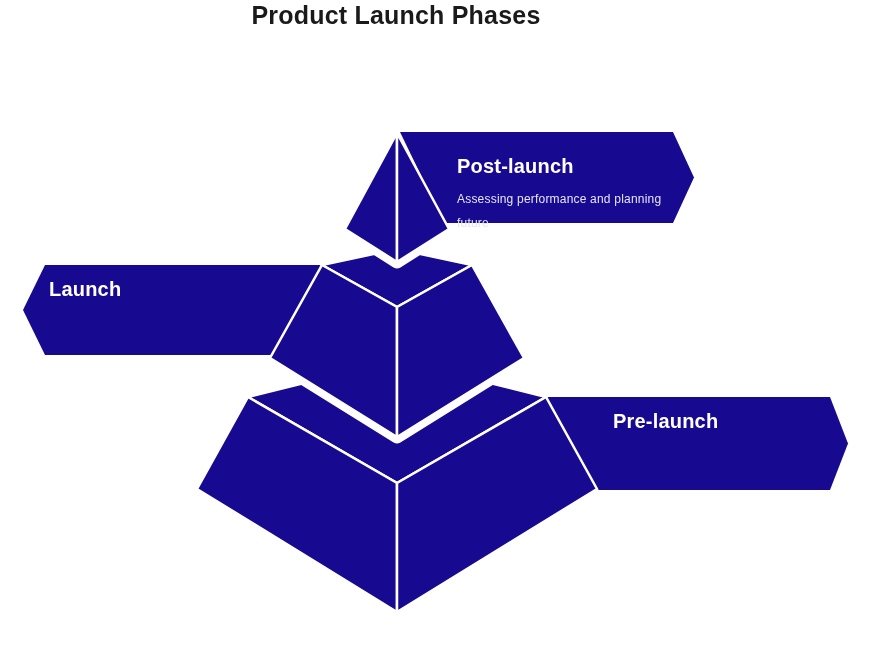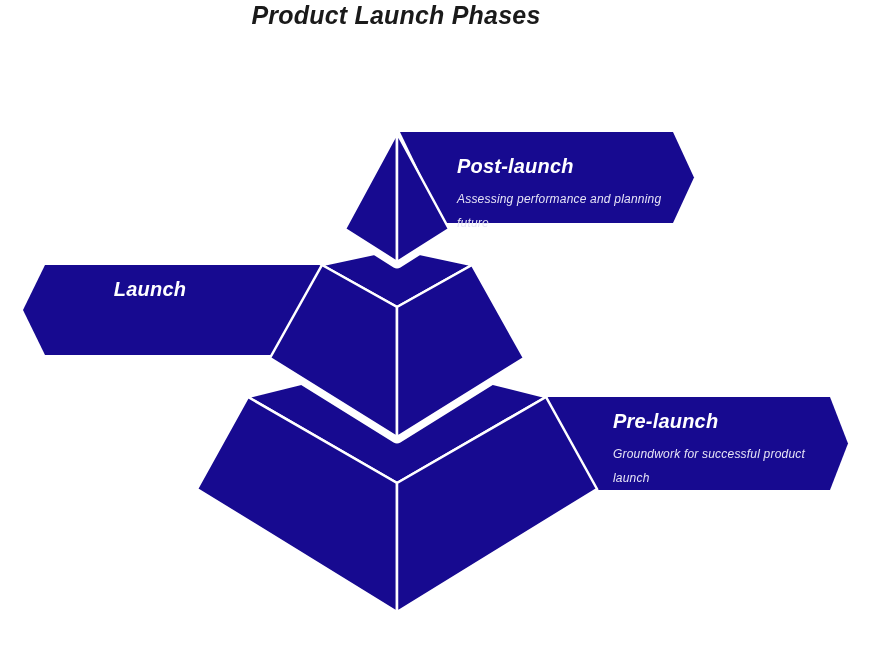--- a/index.html
+++ b/index.html
@@ -11,21 +11,21 @@
     --background:#ffffff;
   }
   *{margin:0;padding:0;box-sizing:border-box;}
   html,body{width:876px;height:663px;}
   body{
     position:relative;
     background:var(--background);
     font-family:"Liberation Sans","DejaVu Sans",sans-serif;
     overflow:hidden;
   }
-  .stage{position:absolute;inset:0;width:812px;height:663px;font-style:italic;}
+  .stage{position:absolute;inset:0;width:812px;height:663px;}
   svg.diagram{position:absolute;left:0;top:0;width:876px;height:663px;display:block;}
 
   polygon.face{fill:var(--brand);stroke:var(--line);stroke-width:2.5;}
   polygon.banner-shape{fill:var(--brand);stroke:none;}
   polygon.gap-maker{fill:var(--brand);stroke:var(--line);stroke-width:13;stroke-linejoin:round;}
 
   .page-title{
     position:absolute;
     left:0;top:48;width:792px;
     text-align:center;
@@ -39,21 +39,21 @@
     color:var(--banner-title);
     letter-spacing:.2px;
     margin-bottom:9px;
   }
   .banner-desc{
     font-size:12px;line-height:24px;font-weight:400;
     color:var(--banner-desc);
     letter-spacing:.2px;
   }
   .bt-post{left:457px;top:154px;width:205px;text-align:left;}
-  .bt-launch{left:40px;top:277px;width:220px;text-align:center;}
+  .bt-launch{left:49px;top:277px;width:220px;text-align:left;}
   .bt-pre{left:613px;top:409px;width:205px;text-align:left;}
 </style>
 </head>
 <body>
 
 <div class="stage">
 
   <svg class="diagram" viewBox="0 0 876 663" aria-hidden="true">
 
     <g>
@@ -96,16 +96,15 @@
     <div class="banner-title">Post-launch</div>
     <div class="banner-desc">Assessing performance and planning future</div>
   </div>
 
   <div class="banner-text bt-launch">
     <div class="banner-title">Launch</div>
   </div>
 
   <div class="banner-text bt-pre">
     <div class="banner-title">Pre-launch</div>
-    <div class="banner-desc">Groundwork for successful product launch</div>
   </div>
 
 </div>
 
 </body></html>

